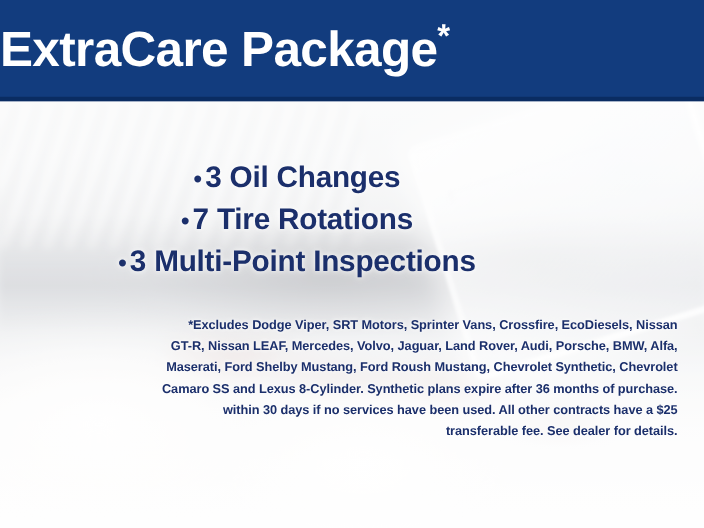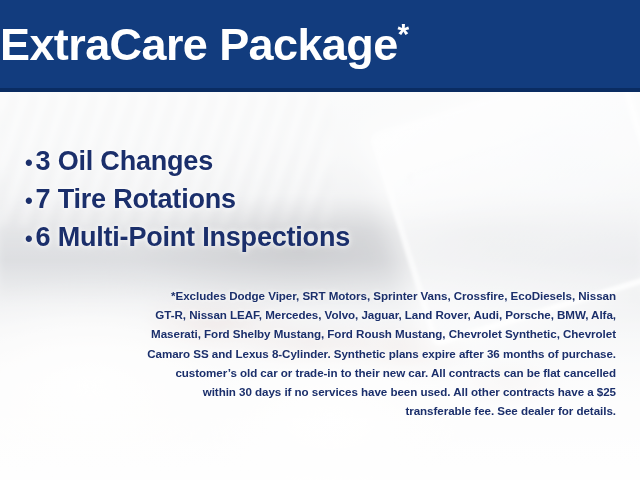--- a/index.html
+++ b/index.html
@@ -211,21 +211,21 @@
     vertical-align: top;
     line-height: 34px;
   }
 
   
   .benefits {
     position: absolute;
     left: 0;
     top: 143px;
     width: 540px;
-    margin-left: 25px;
+    text-align: center;
   }
   .benefit-line {
     color: #1b2f6b;
     font-size: 27px;
     font-weight: bold;
     line-height: 36px;
     letter-spacing: -0.2px;
     white-space: nowrap;
     text-shadow: 0 0 5px rgba(255,255,255,0.85), 0 0 10px rgba(255,255,255,0.65);
   }
@@ -274,26 +274,25 @@
   </div>
 
   <div class="header-band">
     <div class="header-rule"></div>
   </div>
   <div class="header-title"><span>ExtraCare Package</span><span class="star">*</span></div>
 
   <div class="benefits">
     <div class="benefit-line"><span class="dot">•</span><span>3 Oil Changes</span></div>
     <div class="benefit-line"><span class="dot">•</span><span>7 Tire Rotations</span></div>
-    <div class="benefit-line"><span class="dot">•</span><span>6 Multi-Point Inspections</span></div>
+    <div class="benefit-line"><span class="dot">•</span><span>3 Multi-Point Inspections</span></div>
   </div>
 
   <div class="disclaimer">
     <div class="disclaimer-line">*Excludes Dodge Viper, SRT Motors, Sprinter Vans, Crossfire, EcoDiesels, Nissan</div>
     <div class="disclaimer-line">GT-R, Nissan LEAF, Mercedes, Volvo, Jaguar, Land Rover, Audi, Porsche, BMW, Alfa,</div>
     <div class="disclaimer-line">Maserati, Ford Shelby Mustang, Ford Roush Mustang, Chevrolet Synthetic, Chevrolet</div>
     <div class="disclaimer-line">Camaro SS and Lexus 8-Cylinder. Synthetic plans expire after 36 months of purchase.</div>
-    <div class="disclaimer-line">customer’s old car or trade-in to their new car. All contracts can be flat cancelled</div>
     <div class="disclaimer-line">within 30 days if no services have been used. All other contracts have a $25</div>
     <div class="disclaimer-line">transferable fee. See dealer for details.</div>
   </div>
 
 </div>
 
 </body></html>

